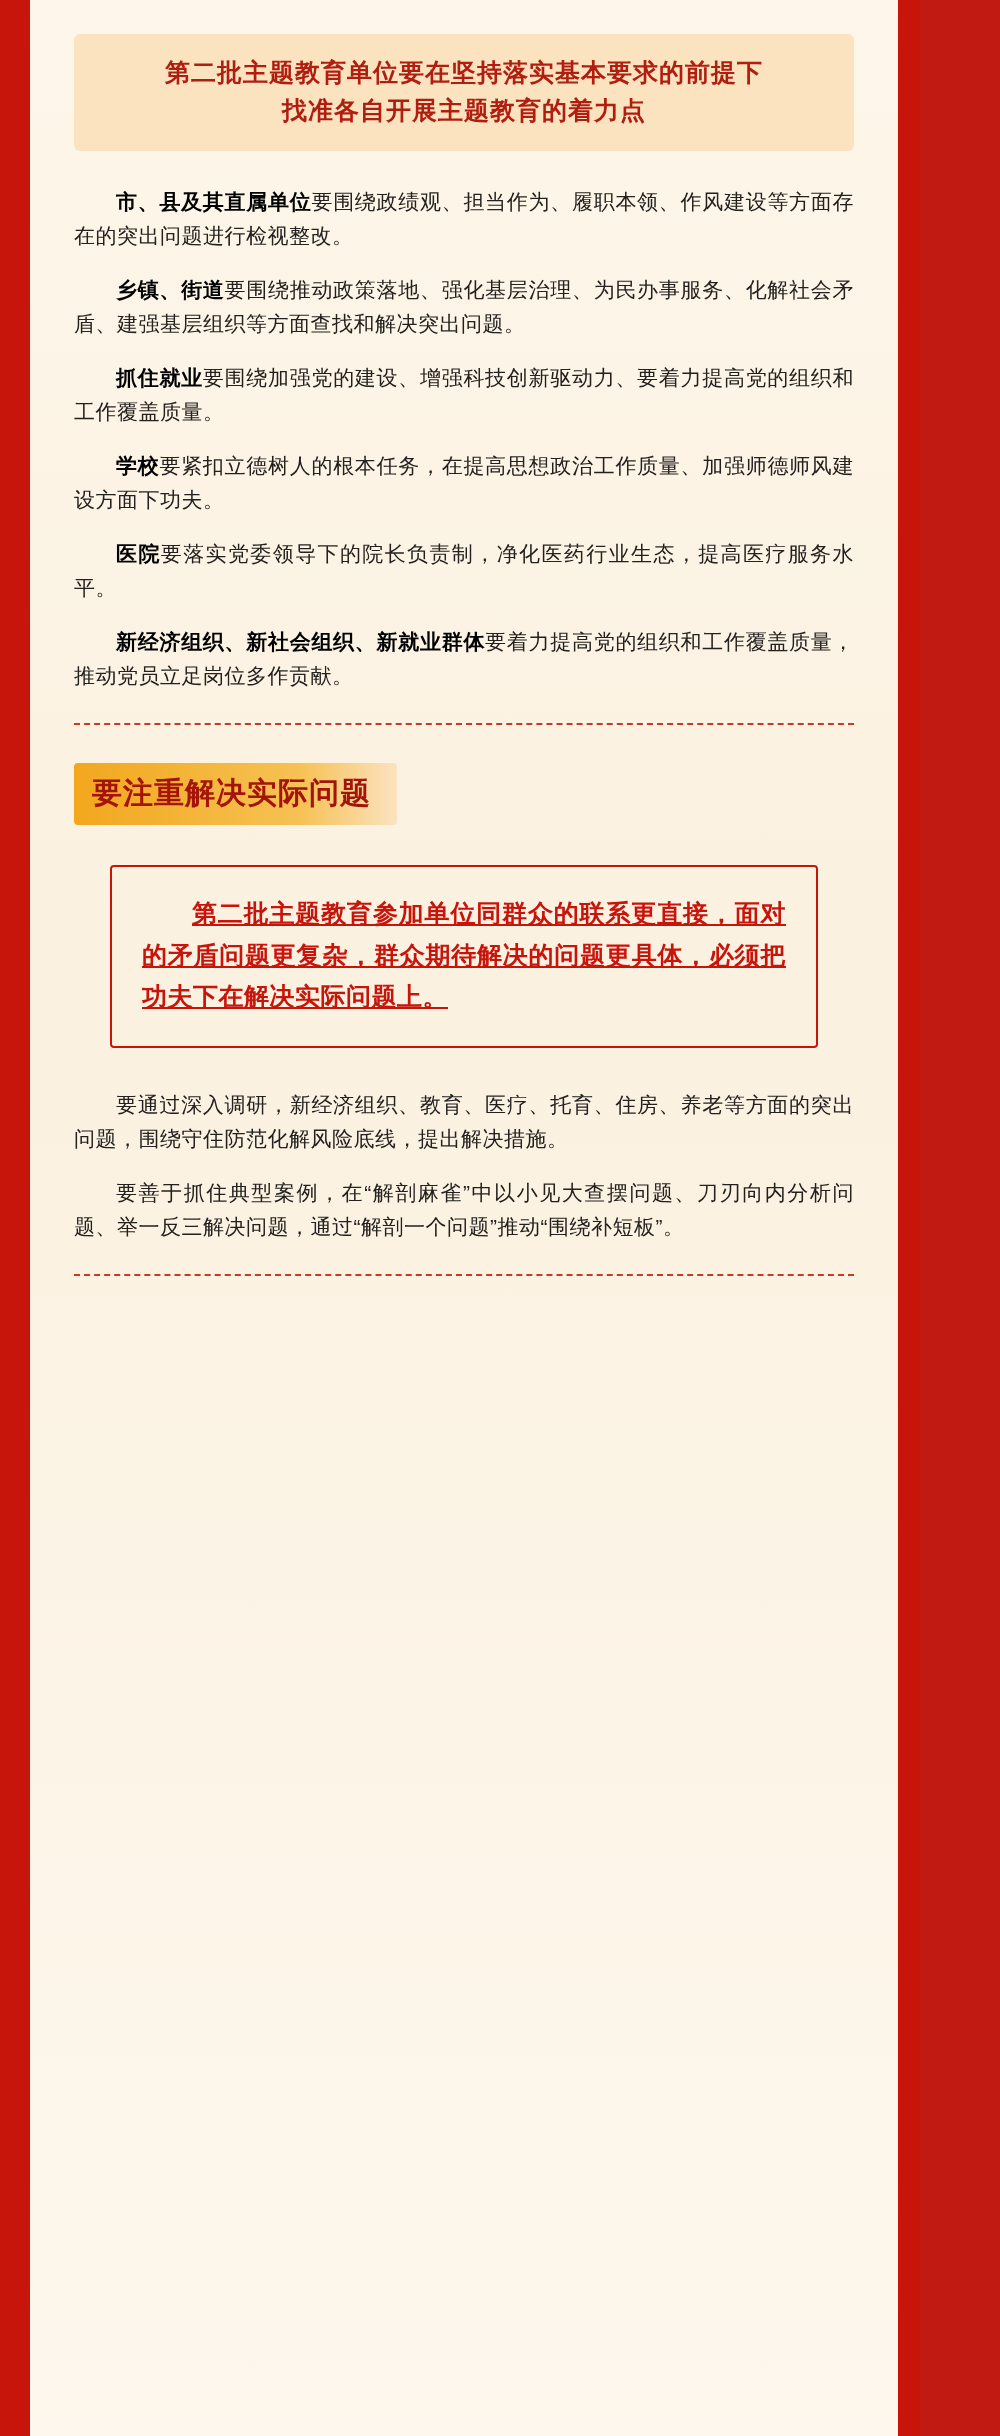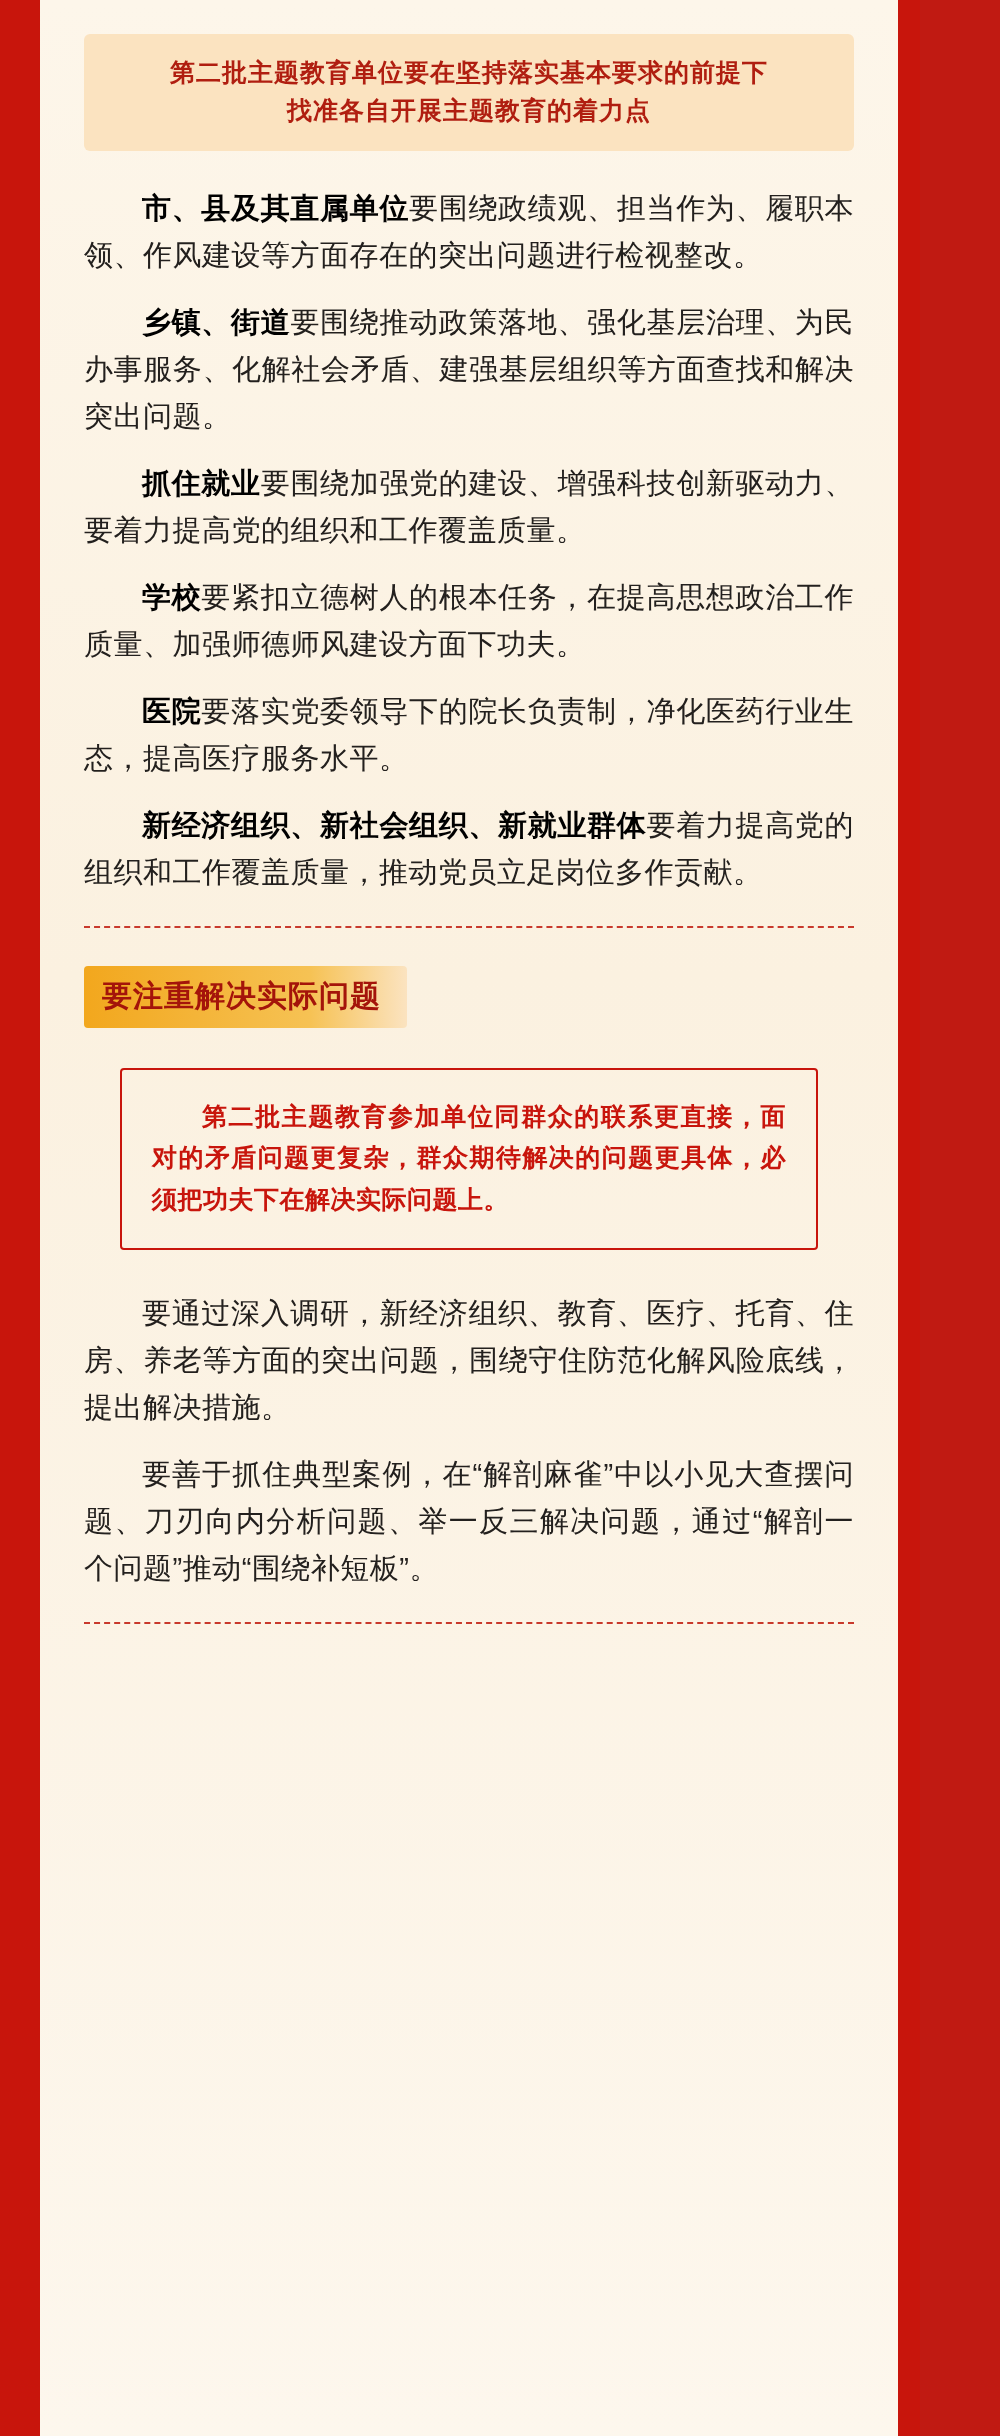--- a/index.html
+++ b/index.html
@@ -10,21 +10,21 @@
     width: 1000px;
     background: #c01a12;
     font-family: "Liberation Sans", sans-serif;
   }
   .page {
     position: relative;
     width: 920px;
     min-height: 2436px;
     background: linear-gradient(180deg, #c8150c 0%, #c8150c 100%);
     box-sizing: border-box;
-    padding: 0 22px 0 40px;
+    padding: 0 22px 0 30px;
   }
   .sheet {
     position: relative;
     background: linear-gradient(180deg, #fdf6ea 0%, #fbf1e0 40%, #fdf7ed 100%);
     min-height: 2436px;
     padding: 28px 44px 40px 44px;
     box-sizing: border-box;
   }
   
   .headline {
@@ -37,21 +37,21 @@
   .headline h1 {
     margin: 0;
     font-size: 25px;
     line-height: 1.5;
     font-weight: bold;
     color: #b01e10;
     letter-spacing: 1px;
   }
   p.body {
     margin: 0 0 20px 0;
-    font-size: 29px;
+    font-size: 21px;
     line-height: 1.62;
     color: #23201e;
     text-indent: 2em;
     text-align: justify;
     letter-spacing: 0.5px;
   }
   p.body .lead {
     font-weight: bold;
     color: #000;
   }
@@ -81,20 +81,21 @@
   .quote-box p {
     margin: 0;
     font-family: "Liberation Serif", serif;
     font-size: 25px;
     font-weight: bold;
     line-height: 1.66;
     color: #c8150c;
     text-indent: 2em;
     text-align: justify;
     letter-spacing: 0.5px;
+    text-decoration: underline;
   }
   .spacer-bottom { height: 10px; }
 </style>
 </head>
 <body>
 
 <div class="page">
   <div class="sheet">
 
     <div class="headline">

